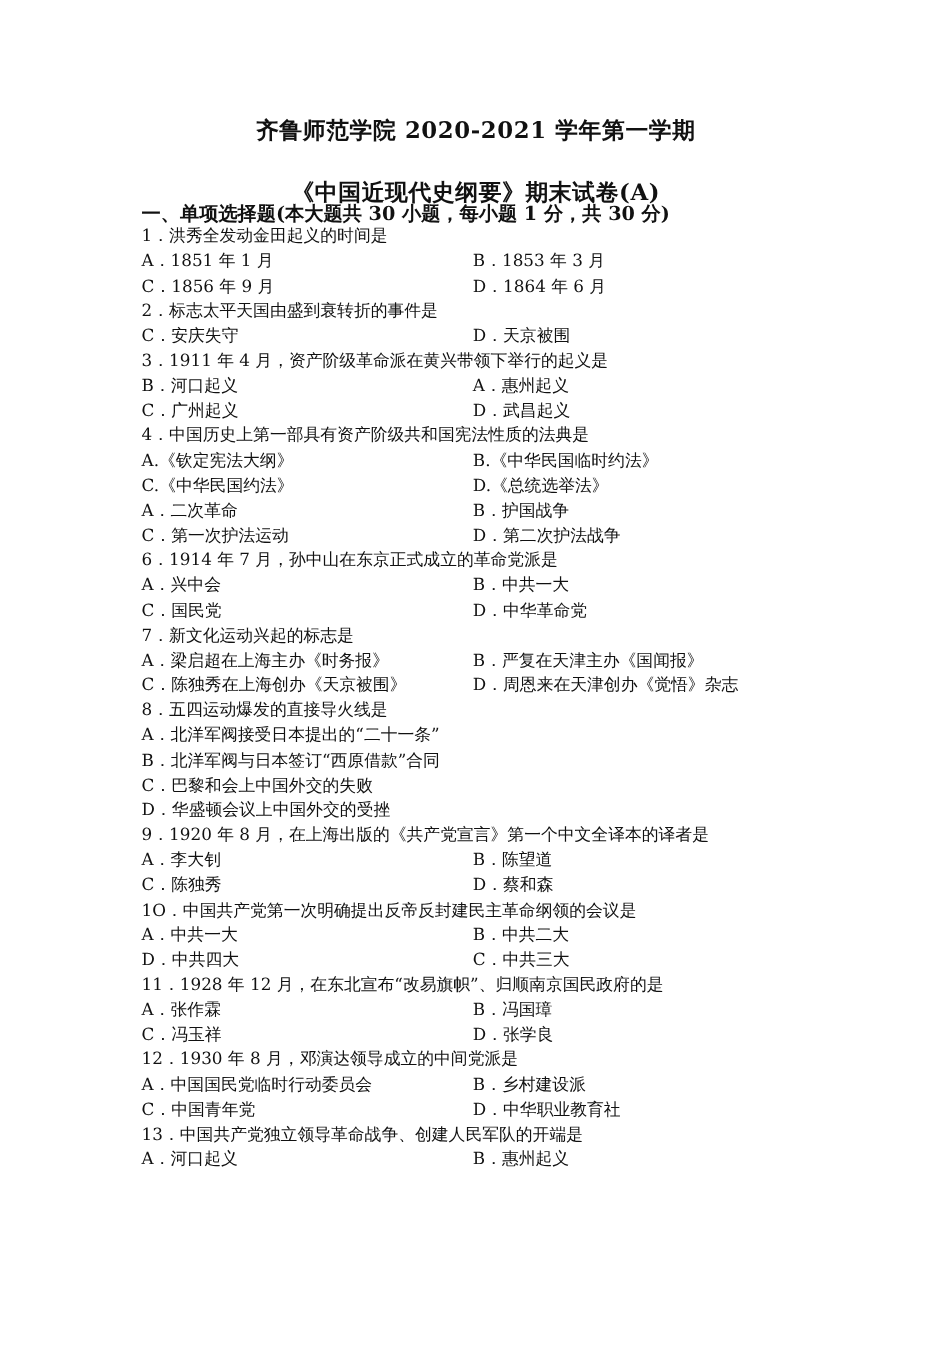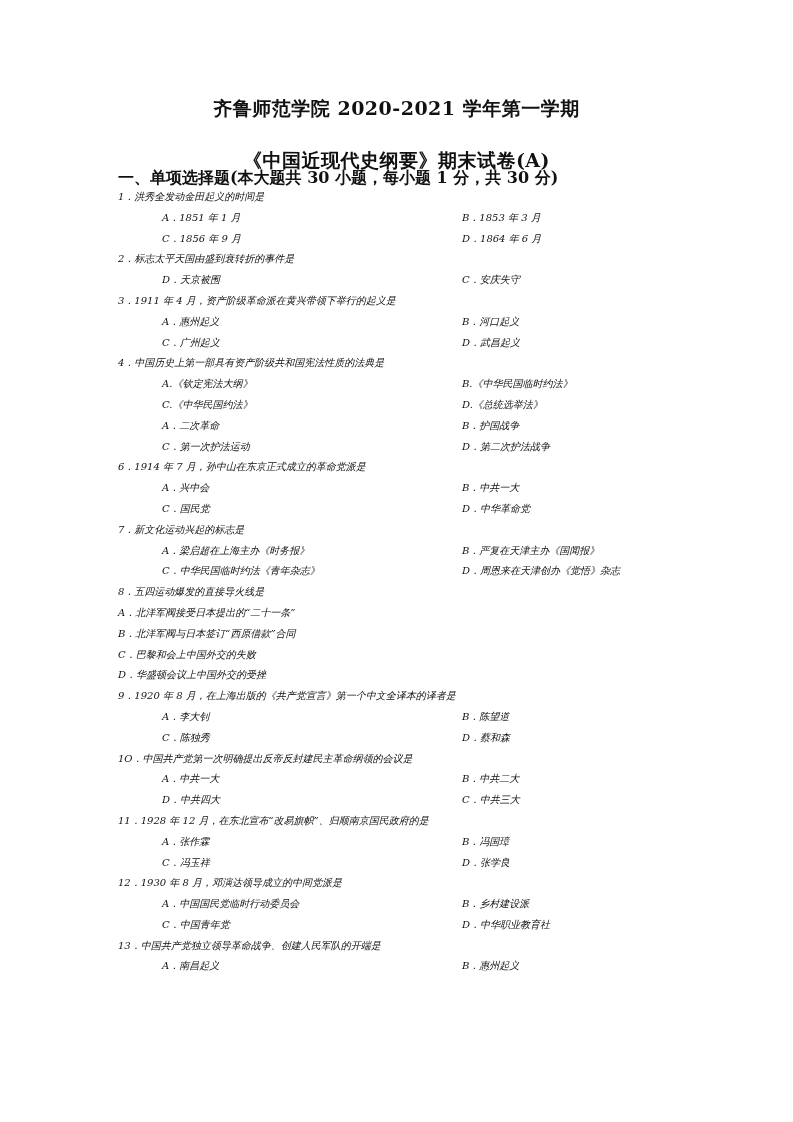--- a/index.html
+++ b/index.html
@@ -5,24 +5,24 @@
   html, body { margin: 0; padding: 0; background: #ffffff; }
   body { width: 793px; height: 1122px; position: relative; overflow: hidden;
          font-family: "DejaVu Serif", "Liberation Serif", serif; color: #111; }
   .page { position: absolute; left: 0; top: 0; width: 793px; height: 810px; }
   .title1 { position: absolute; top: 96px; left: 0; width: 793px; text-align: center;
             font-size: 19px; font-weight: bold; letter-spacing: 0.5px; }
   .title2 { position: absolute; top: 132px; left: 0; width: 793px; text-align: center;
             font-size: 19px; font-weight: bold; letter-spacing: 0.5px; margin-top: 16px; }
   .section { position: absolute; top: 168px; left: 118px; font-size: 16px; font-weight: bold; }
   .body { position: absolute; top: 187px; left: 118px; width: 600px; }
-  .line { height: 20.8px; line-height: 20.8px; font-size: 10px; white-space: nowrap; position: relative; font-style: italic; }
+  .line { height: 20.8px; line-height: 20.8px; font-size: 14px; white-space: nowrap; position: relative; }
   .row2 { display: flex; }
   .row2 .opt { width: 276px; }
-  .opt, .stem { display: inline-block; margin-left: 44px; }
+  .opt, .stem { display: inline-block; }
 </style>
 </head>
 <body>
 
 <div class="page">
   <div class="title1">齐鲁师范学院 2020-2021 学年第一学期</div>
   <div class="title2">《中国近现代史纲要》期末试卷(A)</div>
   <div class="section">一、单项选择题(本大题共 30 小题，每小题 1 分，共 30 分)</div>
 
   <div class="body">
@@ -32,28 +32,28 @@
       <span class="opt">A．1851 年 1 月</span>
       <span class="opt">B．1853 年 3 月</span>
     </div>
     <div class="line row2">
       <span class="opt">C．1856 年 9 月</span>
       <span class="opt">D．1864 年 6 月</span>
     </div>
 
     <div class="line">2．标志太平天国由盛到衰转折的事件是</div>
     <div class="line row2">
+      <span class="opt">C．安庆失守</span>
       <span class="opt">D．天京被围</span>
-      <span class="opt">C．安庆失守</span>
     </div>
 
     <div class="line">3．1911 年 4 月，资产阶级革命派在黄兴带领下举行的起义是</div>
     <div class="line row2">
+      <span class="opt">B．河口起义</span>
       <span class="opt">A．惠州起义</span>
-      <span class="opt">B．河口起义</span>
     </div>
     <div class="line row2">
       <span class="opt">C．广州起义</span>
       <span class="opt">D．武昌起义</span>
     </div>
 
     <div class="line">4．中国历史上第一部具有资产阶级共和国宪法性质的法典是</div>
     <div class="line row2">
       <span class="opt">A.《钦定宪法大纲》</span>
       <span class="opt">B.《中华民国临时约法》</span>
@@ -81,21 +81,21 @@
       <span class="opt">C．国民党</span>
       <span class="opt">D．中华革命党</span>
     </div>
 
     <div class="line">7．新文化运动兴起的标志是</div>
     <div class="line row2">
       <span class="opt">A．梁启超在上海主办《时务报》</span>
       <span class="opt">B．严复在天津主办《国闻报》</span>
     </div>
     <div class="line row2">
-      <span class="opt">C．中华民国临时约法《青年杂志》</span>
+      <span class="opt">C．陈独秀在上海创办《天京被围》</span>
       <span class="opt">D．周恩来在天津创办《觉悟》杂志</span>
     </div>
 
     <div class="line">8．五四运动爆发的直接导火线是</div>
     <div class="line">A．北洋军阀接受日本提出的“二十一条”</div>
     <div class="line">B．北洋军阀与日本签订“西原借款”合同</div>
     <div class="line">C．巴黎和会上中国外交的失败</div>
     <div class="line">D．华盛顿会议上中国外交的受挫</div>
 
     <div class="line">9．1920 年 8 月，在上海出版的《共产党宣言》第一个中文全译本的译者是</div>
@@ -133,17 +133,17 @@
       <span class="opt">A．中国国民党临时行动委员会</span>
       <span class="opt">B．乡村建设派</span>
     </div>
     <div class="line row2">
       <span class="opt">C．中国青年党</span>
       <span class="opt">D．中华职业教育社</span>
     </div>
 
     <div class="line">13．中国共产党独立领导革命战争、创建人民军队的开端是</div>
     <div class="line row2">
-      <span class="opt">A．南昌起义</span>
+      <span class="opt">A．河口起义</span>
       <span class="opt">B．惠州起义</span>
     </div>
   </div>
 </div>
 
 </body></html>

